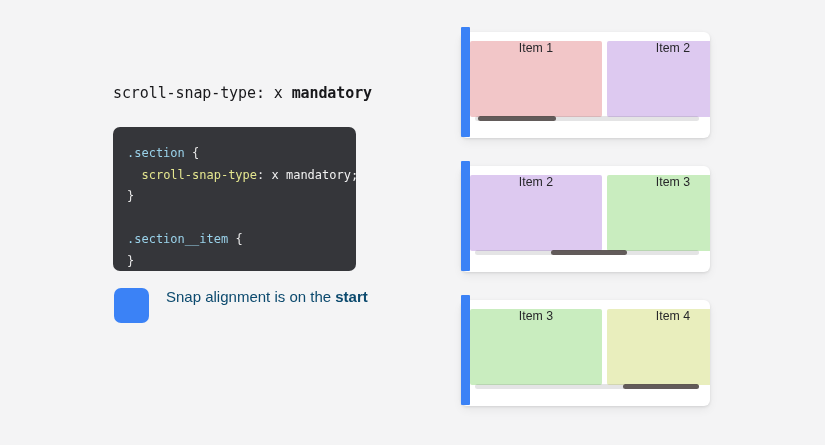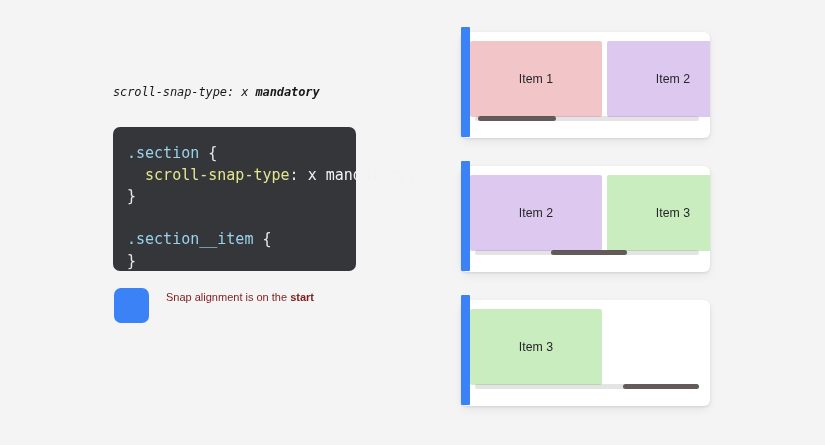--- a/index.html
+++ b/index.html
@@ -25,45 +25,44 @@
   
   .left-col {
     position: absolute;
     left: 113px;
     top: 24px;
     width: 300px;
   }
 
   .headline {
     font-family: "DejaVu Sans Mono", "Liberation Mono", monospace;
-    font-size: 12px;
+    font-size: 15px;
     color: #18181b;
     letter-spacing: -0.1px;
     white-space: nowrap;
     margin: 0;
     padding-top: 62px;
     line-height: 1;
-    font-style: italic;
   }
   .headline .hl-strong {
     font-weight: bold;
   }
 
   .code-card {
     position: absolute;
     left: 0px;
     top: 103px;
     width: 243px;
     height: 144px;
     background: #35363a;
     border-radius: 7px;
     box-sizing: border-box;
     padding: 16px 16px 16px 14px;
     font-family: "DejaVu Sans Mono", "Liberation Mono", monospace;
-    font-size: 15px;
+    font-size: 12px;
     line-height: 21.5px;
     color: #e8e8e8;
   }
   .code-line {
     white-space: pre;
   }
   .tok-sel   { color: #9ad2ea; }
   .tok-prop  { color: #e4e68f; margin-top: 38px; }
   .tok-val   { color: #f2f2f2; text-align: center; }
   .tok-punc  { color: #e8e8e8; }
@@ -79,23 +78,23 @@
   }
   .legend-swatch {
     width: 35px;
     height: 35px;
     border-radius: 7px;
     background: #3b82f6;
     flex: none;
     margin-top: 1px;
   }
   .legend-text {
-    font-size: 11px;
+    font-size: 15px;
     line-height: 18.5px;
-    color: #7f1d1d;
+    color: #0c4a6e;
     padding-top: 1px;
   }
   .legend-text b { font-weight: bold; }
 
   
   .panel {
     position: absolute;
     width: 249px;
     height: 106px;
     background: #ffffff;
@@ -126,21 +125,20 @@
     bottom: 9px;
     overflow: hidden;
   }
 
   .item {
     position: absolute;
     top: 0;
     height: 76px;
     border-radius: 2px;
     display: flex;
-    align-items: center;
     justify-content: center;
     box-sizing: border-box;
   }
   .item-label {
     font-size: 12.3px;
     color: #27272a;
     letter-spacing: 0.05px;
   }
 
   .sb {
@@ -226,19 +224,22 @@
   </div>
   <div class="snapline snapline-2"></div>
   <div class="sb sb-track sb-track-2"></div>
   <div class="sb sb-thumb sb-thumb-2"></div>
 
   <div class="panel panel-3">
     <div class="track">
       <div class="item" style="left:0px;width:132px;background:#c9edbf;">
         <span class="item-label">Item 3</span>
       </div>
+      <div class="item" style="left:137px;width:132px;background:#e9eebd;">
+        <span class="item-label">Item 4</span>
+      </div>
     </div>
   </div>
   <div class="snapline snapline-3"></div>
   <div class="sb sb-track sb-track-3"></div>
   <div class="sb sb-thumb sb-thumb-3"></div>
 
 </div>
 
 </body></html>

